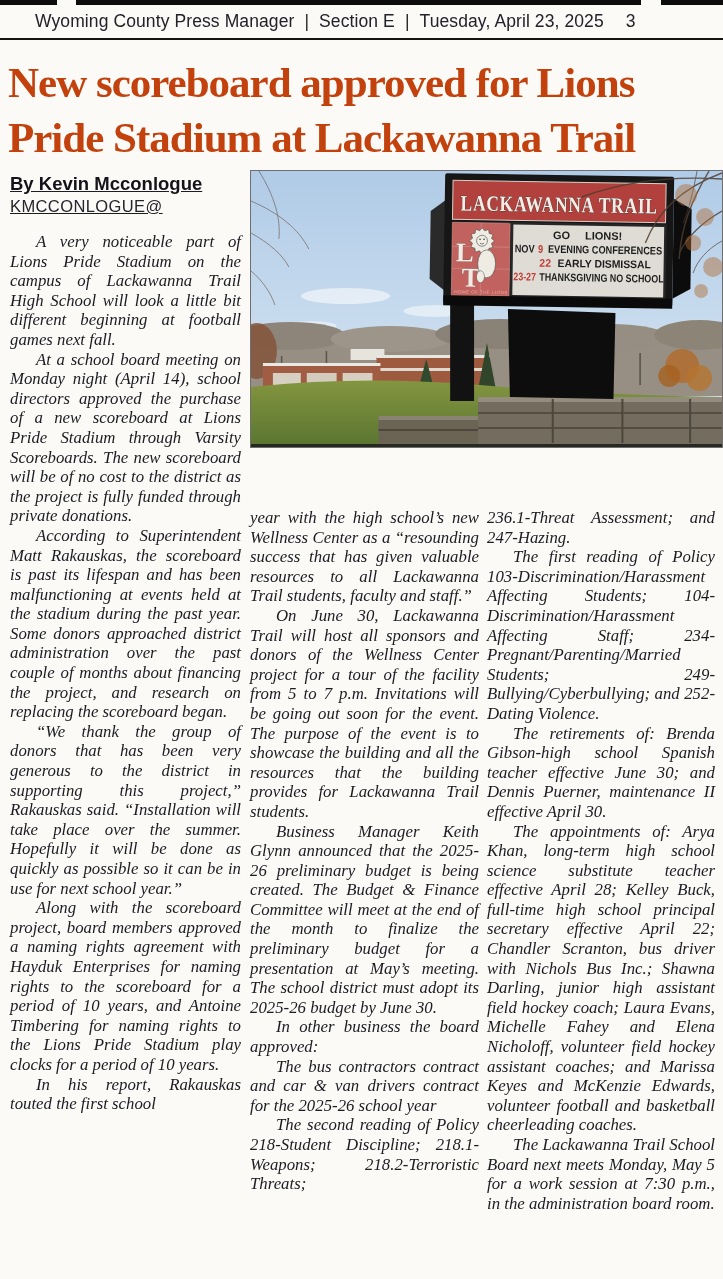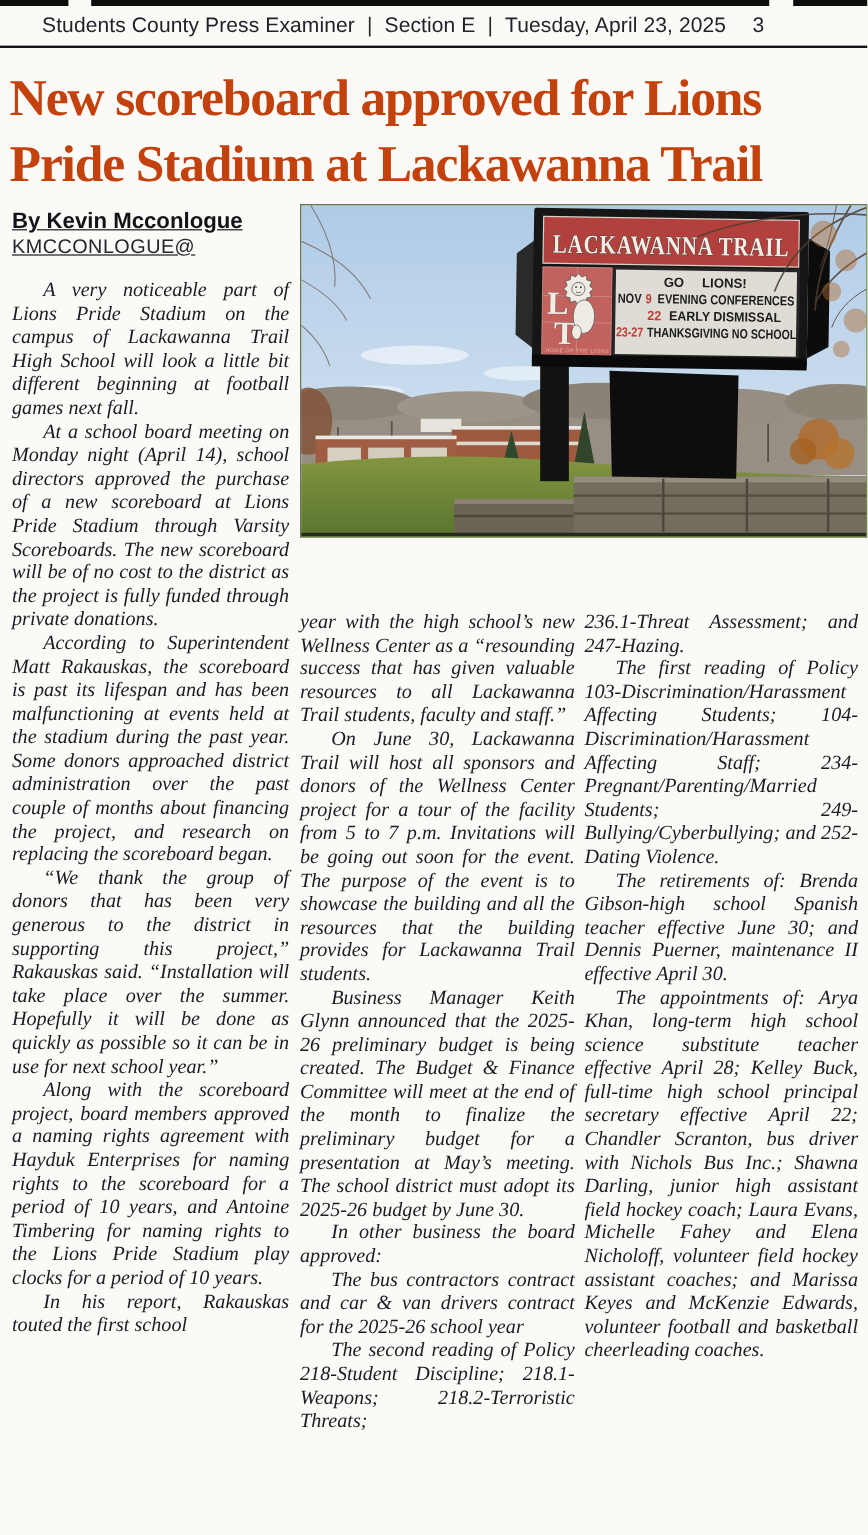--- a/index.html
+++ b/index.html
@@ -59,21 +59,21 @@
 </head>
 <body>
 
 <div class="page">
 
   <div class="strip s1"></div>
   <div class="strip s2"></div>
   <div class="strip s3"></div>
 
   <div class="masthead">
-    <span>Students County Press Examiner</span><span class="sep">|</span><span>Section E</span><span class="sep">|</span><span>Tuesday, April 23, 2025</span><span class="pagenum">3</span>
+    <span>Wyoming County Press Manager</span><span class="sep">|</span><span>Section E</span><span class="sep">|</span><span>Tuesday, April 23, 2025</span><span class="pagenum">3</span>
   </div>
 
   <div class="rule"></div>
 
   <h1 class="headline">New scoreboard approved for Lions Pride Stadium at Lackawanna Trail</h1>
 
   <div class="col col1">
     <div class="byline">
       <div class="byline-author">By Kevin Mcconlogue</div>
       <div class="byline-email">KMCCONLOGUE@</div>
@@ -247,15 +247,16 @@
       <p class="para indent">Business Manager Keith Glynn announced that the 2025-26 preliminary budget is being created. The Budget &amp; Finance Committee will meet at the end of the month to finalize the preliminary budget for a presentation at May’s meeting. The school district must adopt its 2025-26 budget by June 30.</p>
       <p class="para indent">In other business the board approved:</p>
       <p class="para indent">The bus contractors contract and car &amp; van drivers contract for the 2025-26 school year</p>
       <p class="para indent">The second reading of Policy 218-Student Discipline; 218.1-Weapons; 218.2-Terroristic Threats;</p>
     </div>
   <div class="col col3">
       <p class="para">236.1-Threat Assessment; and 247-Hazing.</p>
       <p class="para indent">The first reading of Policy 103-Discrimination/Harassment Affecting Students; 104-Discrimination/Harassment Affecting Staff; 234-Pregnant/Parenting/Married Students; 249-Bullying/Cyberbullying; and 252-Dating Violence.</p>
       <p class="para indent">The retirements of: Brenda Gibson-high school Spanish teacher effective June 30; and Dennis Puerner, maintenance II effective April 30.</p>
       <p class="para indent">The appointments of: Arya Khan, long-term high school science substitute teacher effective April 28; Kelley Buck, full-time high school principal secretary effective April 22; Chandler Scranton, bus driver with Nichols Bus Inc.; Shawna Darling, junior high assistant field hockey coach; Laura Evans, Michelle Fahey and Elena Nicholoff, volunteer field hockey assistant coaches; and Marissa Keyes and McKenzie Edwards, volunteer football and basketball cheerleading coaches.</p>
+      <p class="para indent">The Lackawanna Trail School Board next meets Monday, May 5 for a work session at 7:30 p.m., in the administration board room.</p>
     </div>
 
 </div>
 
 </body></html>

